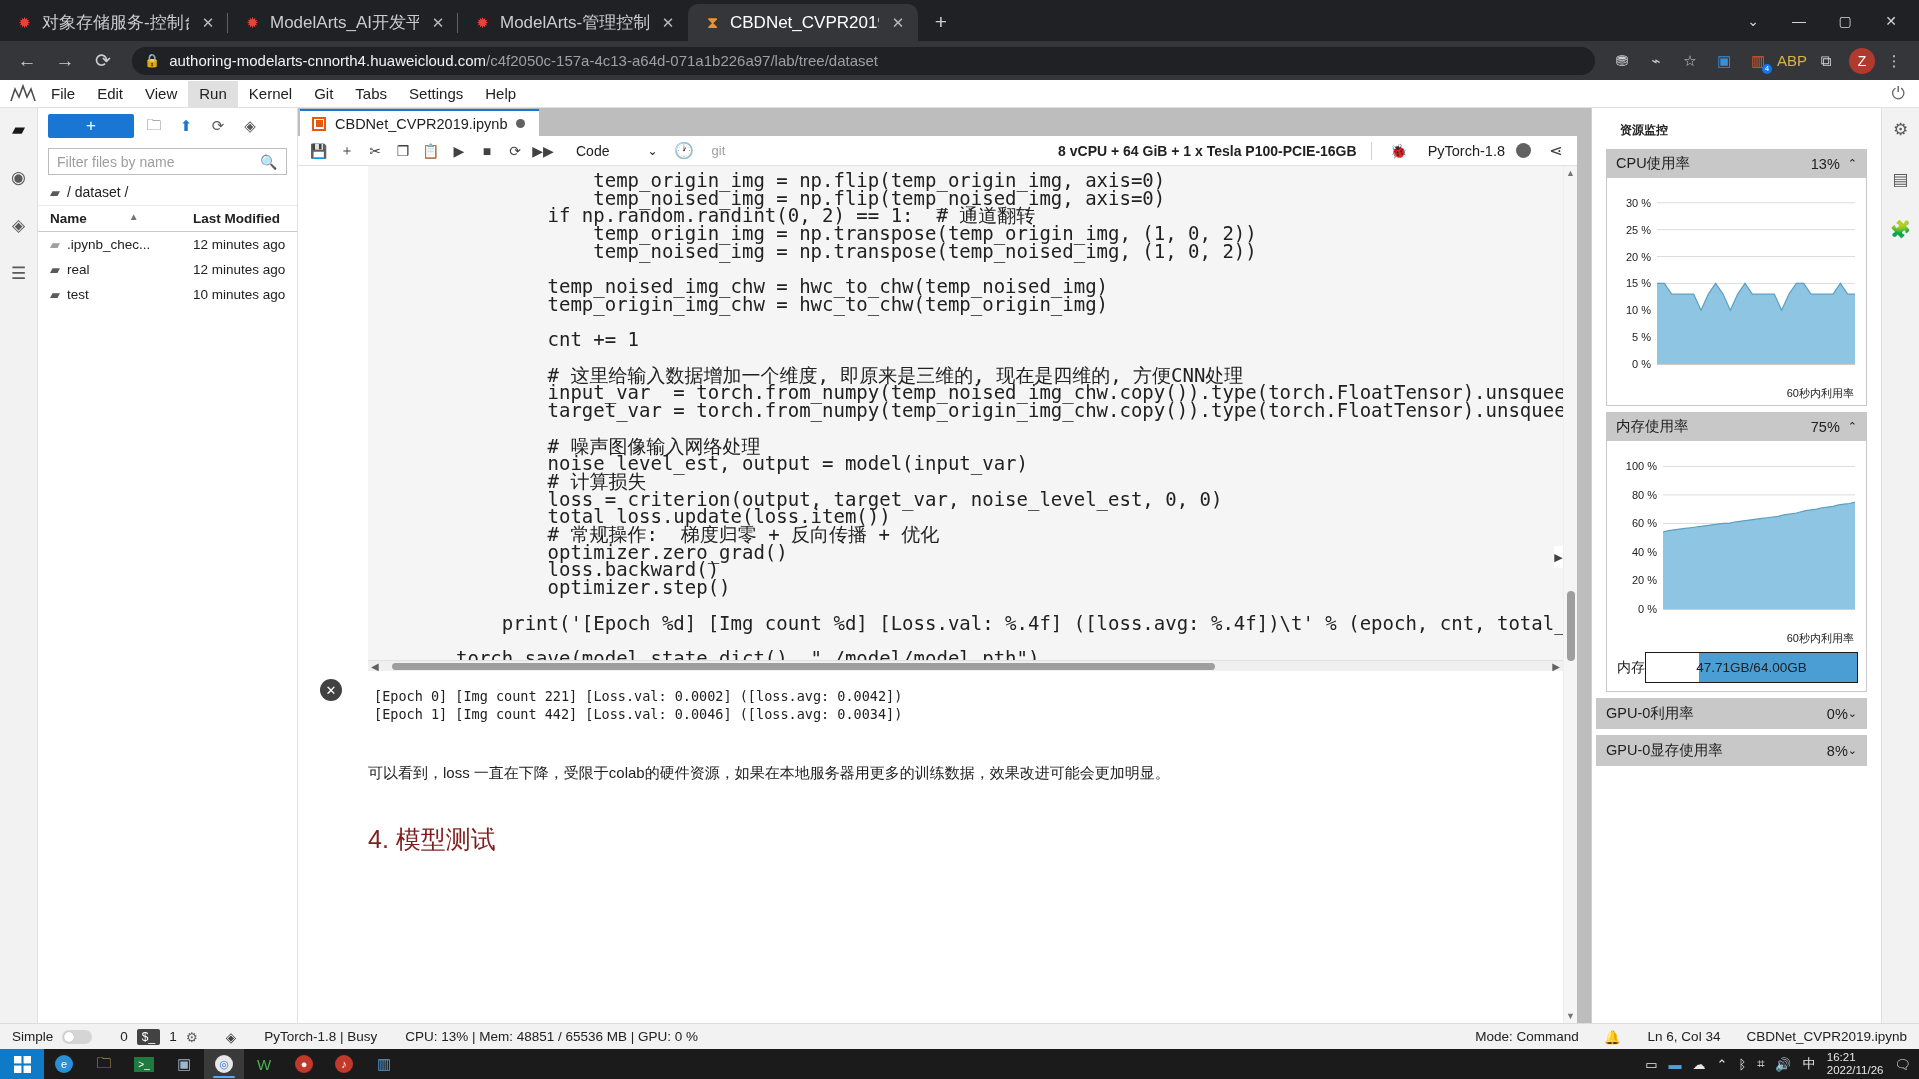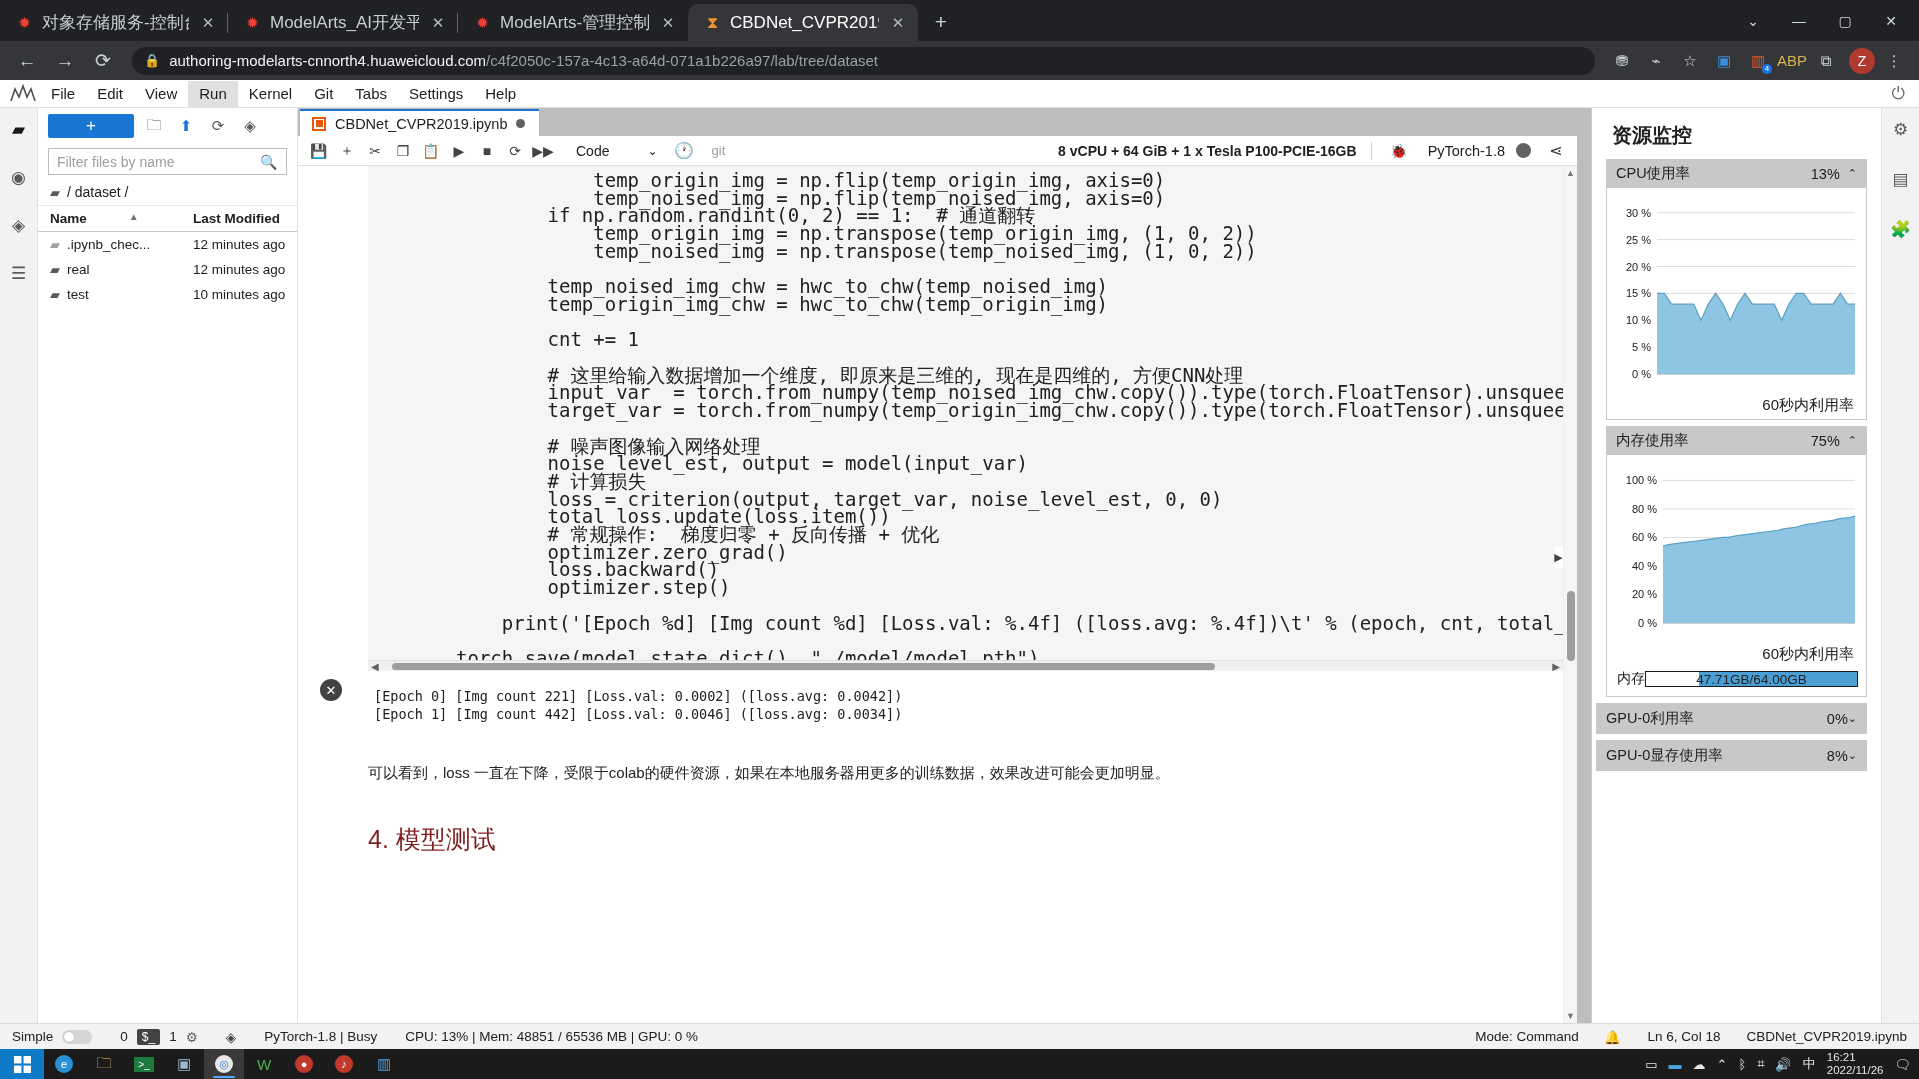--- a/index.html
+++ b/index.html
@@ -262,43 +262,43 @@
     justify-content: center; background: #fff; z-index: 5;
   }
 
   
   .jl-rightgap { width: 14px; background: #bdbdbd; }
   .jl-right {
     width: 290px; background: #fff; border-left: 1px solid #cfcfcf;
     display: flex; flex-direction: column;
   }
   .rm-title {
-    font-size: 20px; font-weight: bold; color: #212121; padding: 14px 16px 10px 20px;
+    font-size: 12px; font-weight: bold; color: #212121; padding: 14px 16px 10px 28px;
   }
   .rm-card { margin: 0 14px 6px 14px; }
   .rm-head {
     background: #c8c8c8; display: flex; align-items: center;
     padding: 5px 10px; font-size: 14.5px; color: #212121;
   }
   .rm-head .rm-name { flex: 1; }
   .rm-head .rm-val { font-weight: normal; margin-right: 8px; }
   .rm-chev { font-size: 11px; color: #212121; }
   .rm-bodybox {
     border: 1px solid #c8c8c8; border-top: none; padding: 6px 6px 4px 6px;
   }
   .chart-wrap { position: relative; }
   .chart-cap {
-    text-align: right; font-size: 15px; color: #212121; padding: 2px 6px 0 0;
+    text-align: right; font-size: 11px; color: #212121; padding: 2px 6px 0 0;
   }
   .mem-row {
     display: flex; align-items: center; padding: 6px 2px 4px 4px;
   }
   .mem-label { font-size: 14px; color: #212121; }
   .mem-bar {
-    flex: 1; height: 16px; border: 1px solid #1a1a1a; background: #fff;
+    flex: 1; height: 31px; border: 1px solid #1a1a1a; background: #fff;
     position: relative; overflow: hidden;
   }
   .mem-fill { position: absolute; right: 0; top: 0; bottom: 0; background: #4a9ed4; }
   .mem-txt {
     position: absolute; inset: 0; display: flex; align-items: center;
     justify-content: center; font-size: 13.5px; color: #212121;
   }
   .rm-collapsed {
     margin: 0 14px 6px 4px; background: #c8c8c8; display: flex;
     align-items: center; padding: 6px 10px; font-size: 14.5px; color: #212121;
@@ -683,21 +683,21 @@
   <span style="color:#616161;">⚙</span>
   <span class="st-sep"></span>
   <span style="color:#424242;">◈</span>
   <span class="st-sep"></span>
   <span>PyTorch-1.8 | Busy</span>
   <span class="st-sep"></span>
   <span>CPU: 13% | Mem: 48851 / 65536 MB | GPU: 0 %</span>
   <span class="st-right">
     <span>Mode: Command</span>
     <span style="color:#616161;">🔔</span>
-    <span>Ln 6, Col 18</span>
+    <span>Ln 6, Col 34</span>
     <span>CBDNet_CVPR2019.ipynb</span>
   </span>
 </div>
 
 <div class="taskbar">
   <div class="start-btn">
     <svg width="17" height="17" viewBox="0 0 16 16">
         <rect x="0" y="0" width="7" height="7" fill="#fff"></rect>
         <rect x="9" y="0" width="7" height="7" fill="#fff"></rect>
         <rect x="0" y="9" width="7" height="7" fill="#fff"></rect>

